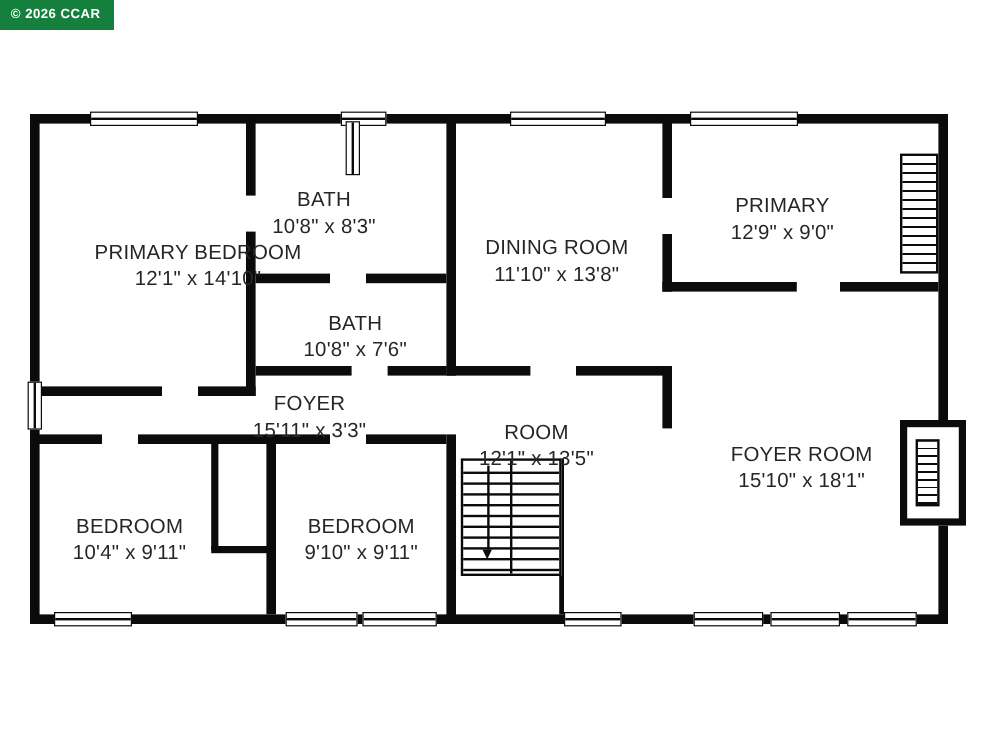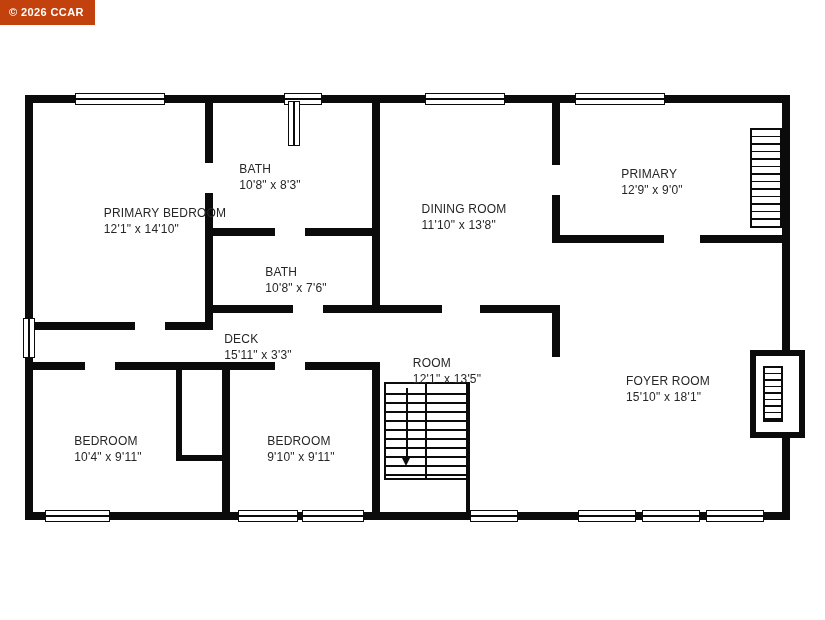--- a/index.html
+++ b/index.html
@@ -6,40 +6,40 @@
   html,body { background:#ffffff; }
   body {
     width:825px; height:620px; overflow:hidden;
     font-family:"Liberation Sans", sans-serif;
   }
   .canvas { position:relative; width:825px; height:620px; background:#ffffff; }
   .plan { position:absolute; left:0; top:0; right:0; bottom:0; }
 
   .badge {
     position:absolute; top:0; left:0; z-index:6;
-    background:#c2410c; color:#ffffff;
+    background:#15803d; color:#ffffff;
     font-size:11px; font-weight:bold; letter-spacing:.4px;
     padding:6px 11px 7px 9px;
   }
   .title {
     position:absolute; top:53px; left:0; width:100%; z-index:6;
     text-align:center; font-size:13.5px; font-weight:600;
     color:#17191c; letter-spacing:.3px;
   }
 
   .wall { position:absolute; background:#0b0b0b; z-index:1; }
 
   .window { position:absolute; background:#ffffff; border:1.5px solid #0b0b0b; z-index:3; }
   .window .wline { position:absolute; background:#0b0b0b; }
   .window.h .wline { left:0; right:0; top:50%; height:1.5px; margin-top:-0.75px; }
   .window.v .wline { top:0; bottom:0; left:50%; width:1.5px; margin-left:-0.75px; }
 
   .room-label {
     position:absolute; transform:translate(-50%,-50%); z-index:5;
-    color:#262626; font-size:12px;
+    text-align:center; color:#262626; font-size:17px;
     letter-spacing:.2px; line-height:1.3; white-space:nowrap;
   }
 
   .stairs { position:absolute; border:2px solid #0b0b0b; background:#ffffff; z-index:2; }
   .stair-mid { position:absolute; left:50%; top:0; bottom:0; width:2px; margin-left:-1px; background:#0b0b0b; }
   .tread { position:absolute; left:0; right:0; height:1.5px; background:#0b0b0b; }
   .stair-arrow { position:absolute; left:25%; top:4px; bottom:20px; width:1.5px; background:#0b0b0b; }
   .stair-arrowhead {
     position:absolute; left:25%; bottom:12px; margin-left:-4px;
     width:0; height:0;
@@ -145,21 +145,21 @@
       </div>
       <div class="room-label" style="left: 652px; top: 183px;">
         <div>PRIMARY</div>
         <div>12'9" x 9'0"</div>
       </div>
       <div class="room-label" style="left: 296px; top: 281px;">
         <div>BATH</div>
         <div>10'8" x 7'6"</div>
       </div>
       <div class="room-label" style="left: 258px; top: 348px;">
-        <div>DECK</div>
+        <div>FOYER</div>
         <div>15'11" x 3'3"</div>
       </div>
       <div class="room-label" style="left: 447px; top: 372px;">
         <div>ROOM</div>
         <div>12'1" x 13'5"</div>
       </div>
       <div class="room-label" style="left: 668px; top: 390px;">
         <div>FOYER ROOM</div>
         <div>15'10" x 18'1"</div>
       </div>

